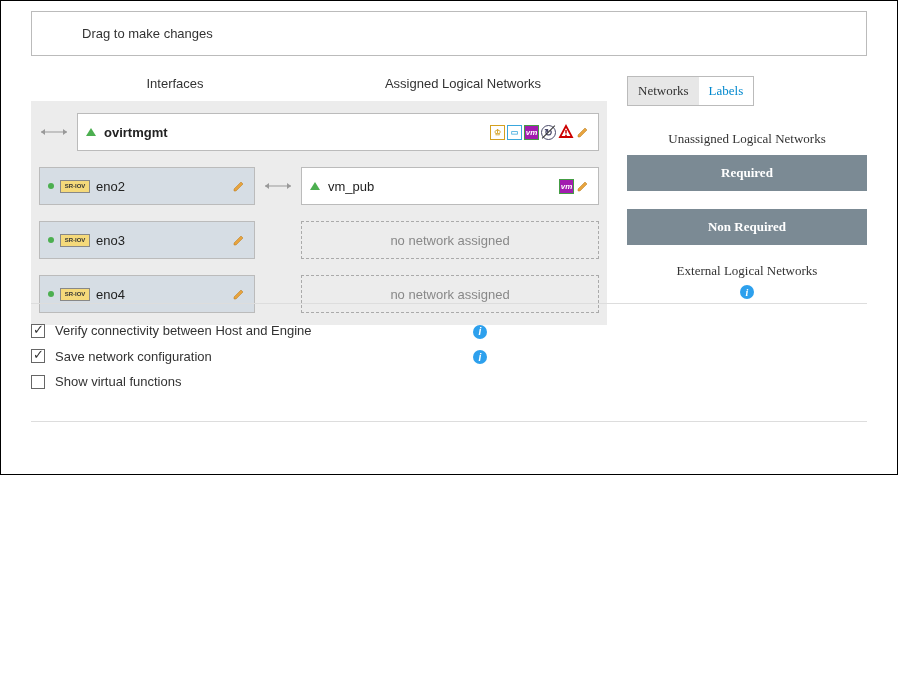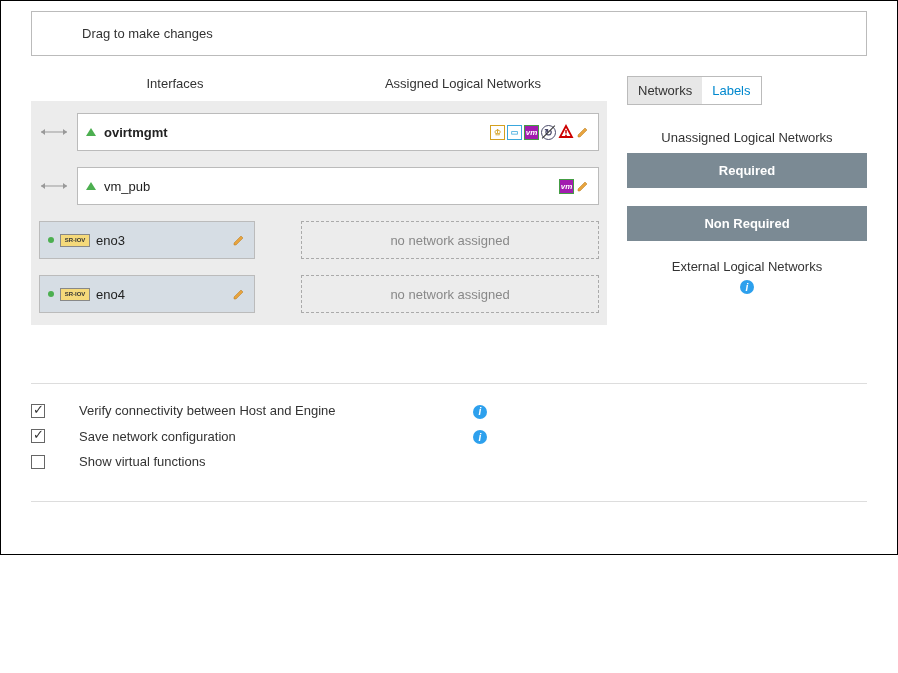--- a/index.html
+++ b/index.html
@@ -1,21 +1,21 @@
 <!DOCTYPE html>
 <html><head>
 <meta charset="utf-8">
 <style>
 * { box-sizing: border-box; margin: 0; padding: 0; }
 body { font-family: "Helvetica Neue", Arial, sans-serif; font-size: 13px; color: #333; background: #fff; }
-.window { width: 898px; height: 555px; border: 1px solid #000; padding: 10px 30px 10px 30px; position: relative; }
+.window { width: 898px; height: 475px; border: 1px solid #000; padding: 10px 30px 10px 30px; position: relative; }
 .hint-bar { border: 1px solid #bbb; padding: 14px 50px; margin-bottom: 20px; color: #333; }
 .main-area { display: flex; gap: 20px; }
 .left-col { flex: 1; }
-.right-col { width: 240px; }
+.right-col { width: 240px; font-family: Liberation Serif, serif; }
 .col-headers { display: flex; margin-bottom: 10px; }
 .col-headers div { flex: 1; text-align: center; color: #333; }
 .interfaces-panel { background: #ececec; padding: 12px 8px; }
 .row { display: flex; align-items: center; gap: 8px; margin-bottom: 16px; }
 .row:last-child { margin-bottom: 0; }
 .iface-card { width: 216px; height: 38px; border: 1px solid #bbb; background: #d6dde4; display: flex; align-items: center; padding: 0 8px; position: relative; }
 .led { width: 6px; height: 6px; border-radius: 50%; background: #4caf50; margin-right: 6px; flex-shrink: 0; }
 .nic-badge { width: 30px; height: 13px; background: #f5d97a; border: 1px solid #888; margin-right: 6px; flex-shrink: 0; display: flex; align-items: center; justify-content: center; font-size: 6px; font-weight: bold; color: #333; }
 .nic-badge::after { content: "SR-IOV"; }
 .iface-name { flex: 1; color: #222; }
@@ -40,21 +40,21 @@
 .tab { padding: 6px 10px; cursor: pointer; background: #fff; color: #0088ce; }
 .tab.active { background: #e7e7e7; color: #333; }
 .section-title { text-align: center; color: #333; margin: 25px 0 8px; }
 .section-btn { background: #7b8a94; color: #fff; font-weight: bold; text-align: center; padding: 10px; margin-bottom: 18px; cursor: pointer; }
 .ext-row { display: flex; align-items: center; gap: 6px; margin-top: 18px; flex-direction: column; }
 .info-circle { width: 14px; height: 14px; border-radius: 50%; background: #2da0ed; color: #fff; font-size: 10px; font-weight: bold; display: inline-flex; align-items: center; justify-content: center; font-style: italic; }
 .bottom-opts { position: absolute; bottom: 80px; left: 30px; right: 30px; border-top: 1px solid #ddd; padding-top: 14px; }
 .opt-row { display: flex; align-items: center; padding: 5px 0; }
 .cb { width: 14px; height: 14px; border: 1px solid #666; margin-right: 10px; position: relative; cursor: pointer; }
 .cb.checked::after { content: "✓"; position: absolute; top: -3px; left: 1px; font-size: 13px; color: #333; }
-.opt-label { color: #333; margin-left: 24px; }
+.opt-label { color: #333; }
 .opt-info { margin-left: auto; margin-right: 380px; }
 .btn-bar { position: absolute; bottom: 14px; right: 30px; display: flex; gap: 6px; }
 .btn { padding: 5px 10px; border: 1px solid #bbb; background: #fff; cursor: pointer; }
 .btn.primary { background: #0088ce; color: #fff; border-color: #0077b3; font-weight: bold; }
 .bottom-rule { position: absolute; bottom: 52px; left: 30px; right: 30px; border-top: 1px solid #ddd; }
 </style>
 </head>
 <body>
 
 <div class="window">
@@ -97,20 +97,30 @@
               <span class="pencil-icon">
                   <svg class="pencil-svg" width="14" height="14" viewBox="0 0 14 14">
                     <path d="M2 10 L9 3 L11 5 L4 12 L2 12 Z" fill="#e8a33d" stroke="#b57b1f" stroke-width="0.5"></path>
                   </svg>
                 </span>
             </span>
           </div>
         </div>
 
         <div class="row">
+          <div class="iface-card">
+            <span class="led"></span>
+            <span class="nic-badge"></span>
+            <span class="iface-name">eno2</span>
+            <span class="pencil-icon">
+                <svg class="pencil-svg" width="14" height="14" viewBox="0 0 14 14">
+                  <path d="M2 10 L9 3 L11 5 L4 12 L2 12 Z" fill="#e8a33d" stroke="#b57b1f" stroke-width="0.5"></path>
+                </svg>
+              </span>
+          </div>
           <div class="connector">
               <svg width="30" height="10">
                 <line x1="2" y1="5" x2="28" y2="5" stroke="#999" stroke-width="1"></line>
                 <polyline points="2,5 6,2 6,8" fill="#999"></polyline>
                 <polyline points="28,5 24,2 24,8" fill="#999"></polyline>
               </svg>
             </div>
           <div class="net-card">
             <span class="tri-up"></span>
             <span class="net-name">vm_pub</span>

